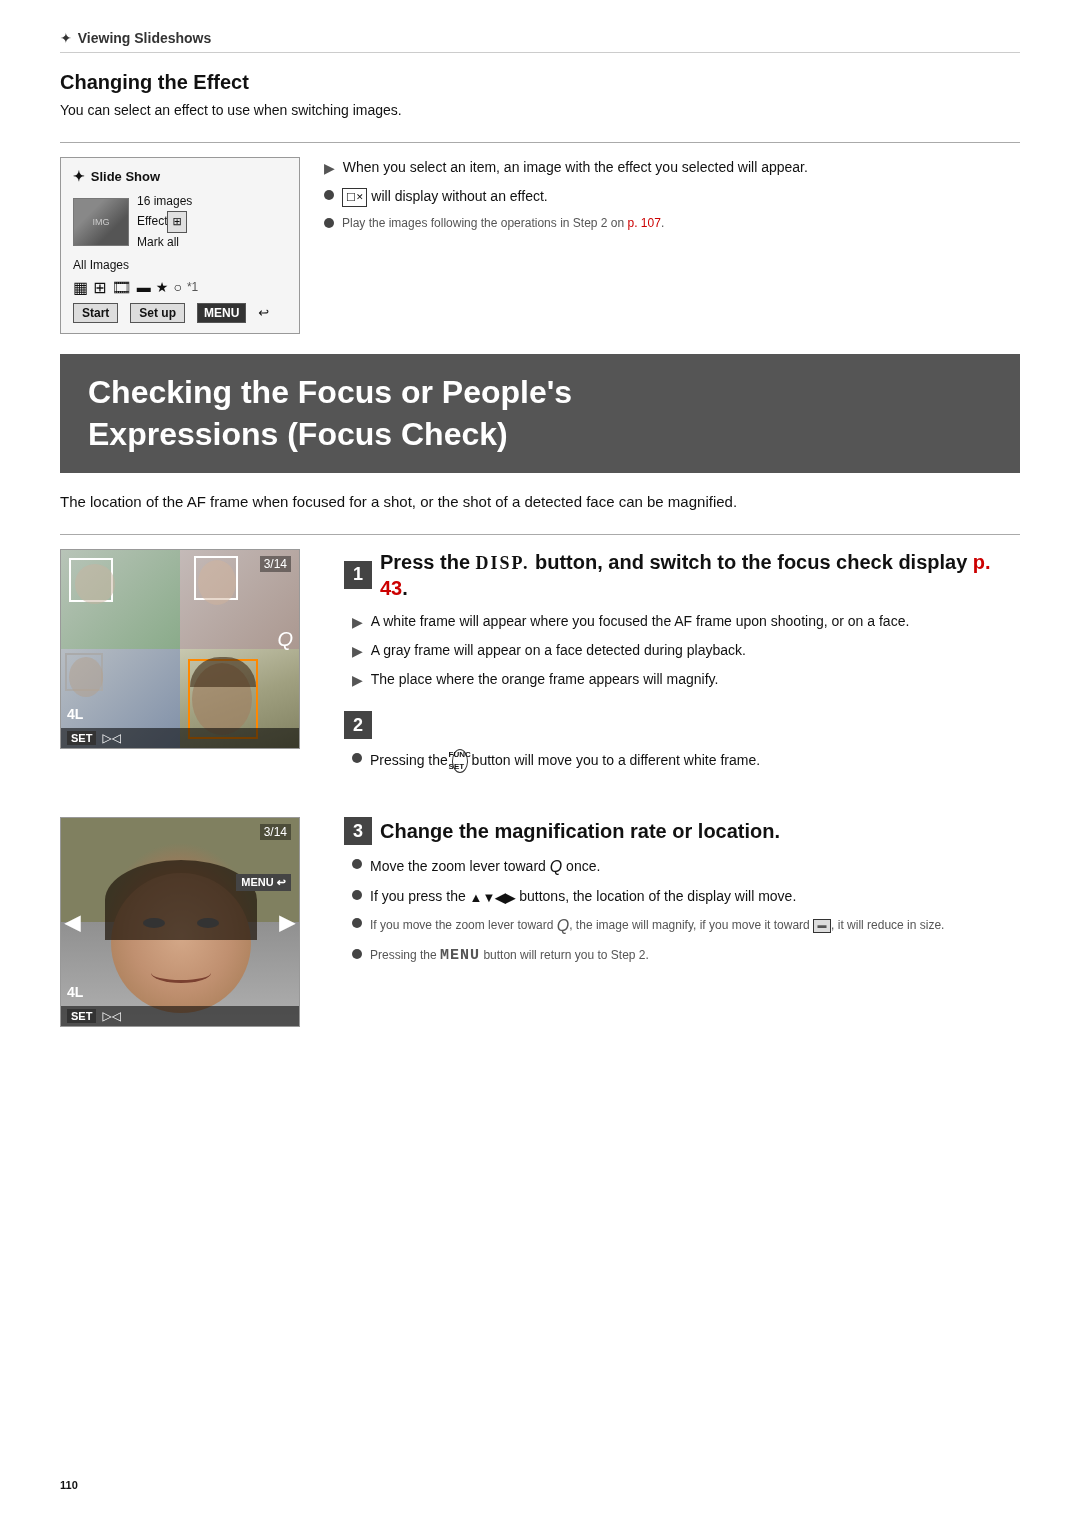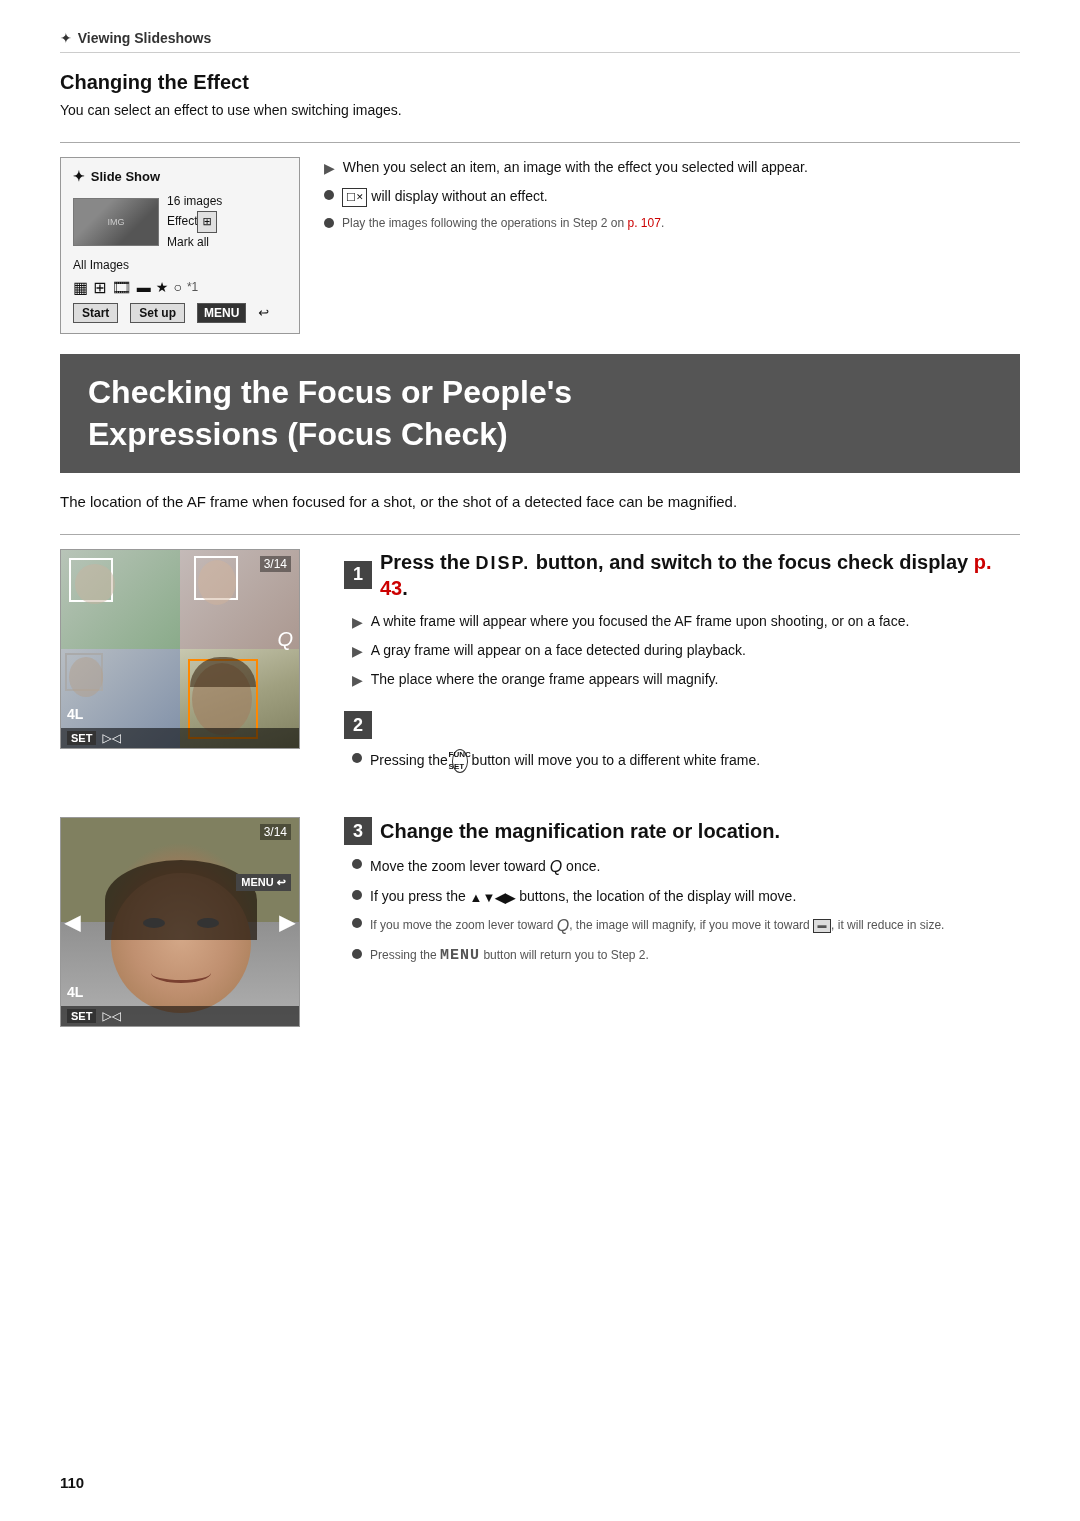--- a/index.html
+++ b/index.html
@@ -80,21 +80,21 @@
       font-size: 14px;
     }
     .camera-ui-row {
       display: flex;
       align-items: center;
       gap: 8px;
       margin-bottom: 4px;
       font-size: 13px;
     }
     .camera-ui-thumb {
-      width: 86px;
+      width: 56px;
       height: 48px;
       background: linear-gradient(135deg, #888 30%, #555 70%);
       border: 1px solid #777;
       display: flex;
       align-items: center;
       justify-content: center;
       color: #ddd;
       font-size: 10px;
       flex-shrink: 0;
     }
@@ -363,21 +363,21 @@
     }
     .step-content {
       margin-bottom: 20px;
     }
     .step-bullets {
       padding-left: 8px;
     }
 
     
     .disp-text {
-      font-family: Liberation Sans, sans-serif;
+      font-family: Liberation Serif, serif;
       font-size: 18px;
       font-weight: bold;
       letter-spacing: 2px;
     }
 
     
     .set-circle {
       display: inline-flex;
       align-items: center;
       justify-content: center;
@@ -396,21 +396,21 @@
       font-size: 15px;
       font-weight: bold;
       letter-spacing: 1px;
     }
 
     
     .page-number {
       position: absolute;
       bottom: 30px;
       left: 60px;
-      font-size: 15px;
+      font-size: 11px;
       font-weight: bold;
     }
 
     hr.section-divider {
       border: none;
       border-top: 1.5px solid #aaa;
       margin: 14px 0 14px 0;
     }
 
     

